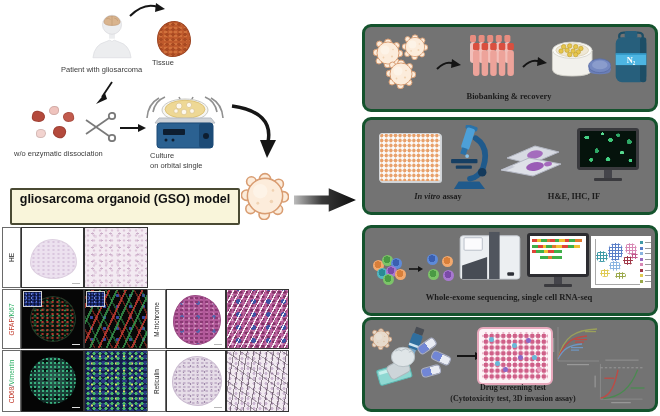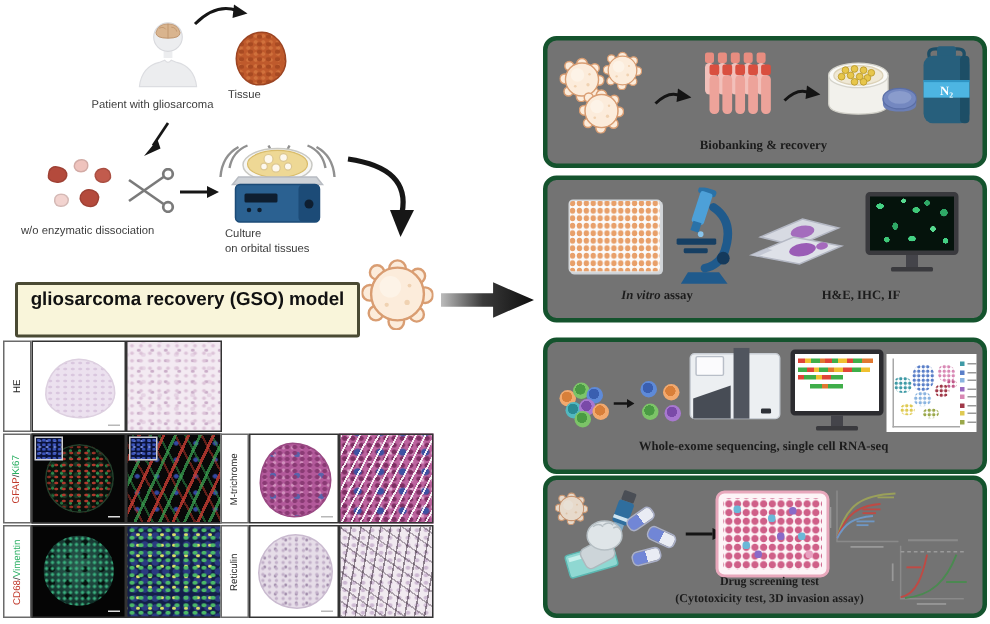--- a/index.html
+++ b/index.html
@@ -206,30 +206,30 @@
     <path d="M16,26 L68,26 L72,31 L12,31 Z" fill="#cfd3d8" stroke="#b8bcc2"></path>
     <rect x="14" y="31" width="56" height="25" rx="3" fill="#2b6191" stroke="#1c4b77"></rect>
     <rect x="56" y="31" width="14" height="25" rx="3" fill="#1c4b77"></rect>
     <rect x="20" y="37" width="22" height="6" rx="1" fill="#0e1e30"></rect>
     <circle cx="23" cy="48" r="1.5" fill="#0e1e30"></circle>
       <circle cx="30" cy="48" r="1.5" fill="#0e1e30"></circle>
     <circle cx="63" cy="44" r="3" fill="#0e1e30"></circle>
   </svg>
   <div class="cap" style="left:150px;top:151px;width:72px;">
     <div>Culture</div>
-    <div>on orbital tissues</div>
+    <div>on orbital single</div>
   </div>
 
   <svg class="abs" style="left:228px;top:98px" width="52" height="72" viewBox="0 0 52 72">
     <path d="M4,8 Q46,14 40,44" stroke="#161616" stroke-width="3.5" fill="none"></path>
     <polygon points="32,42 39,60 48,42" fill="#161616"></polygon>
   </svg>
 
   <div class="titlebox" style="left:10px;top:188px;width:226px;height:31px;">
-    <div>gliosarcoma recovery (GSO) model</div>
+    <div>gliosarcoma organoid (GSO) model</div>
   </div>
 
   <svg class="abs" style="left:241px;top:172px" width="48" height="48" viewBox="0 0 60 60">
       <use href="#org"></use>
     </svg>
   <div class="bigarrow" style="left:294px;top:186px;width:62px;height:28px;"></div>
 
   <div class="lblcell" style="left:2px;top:227px;width:17px;height:59px;">
       <span>HE</span>
     </div>

